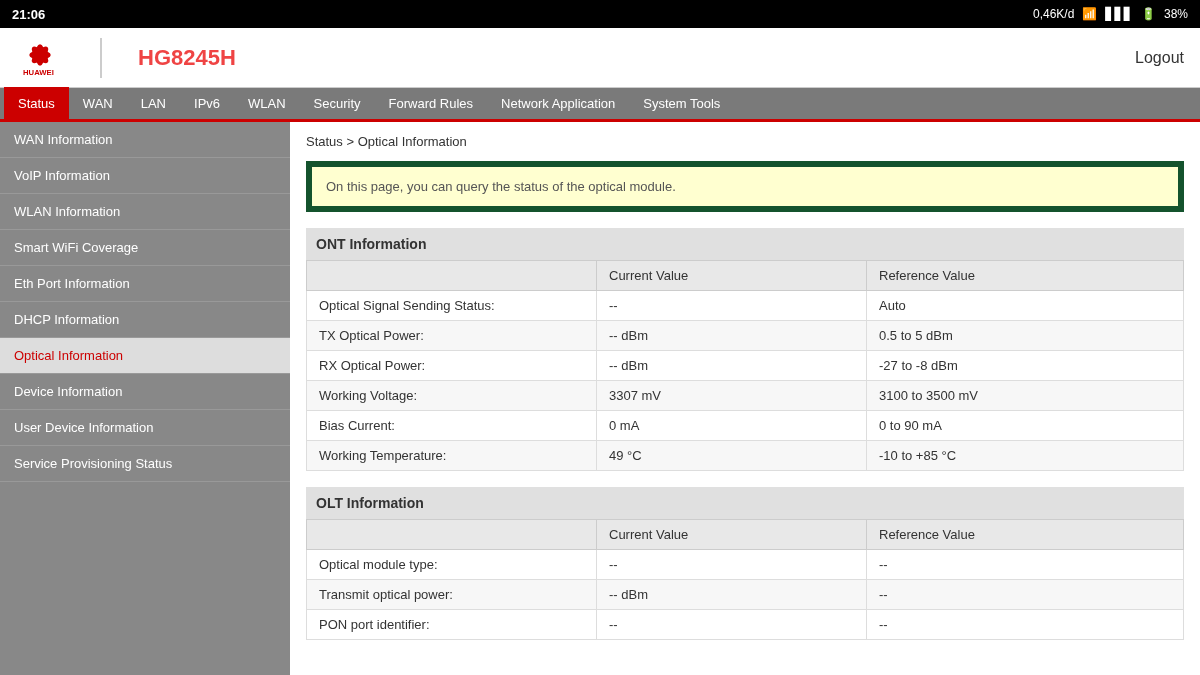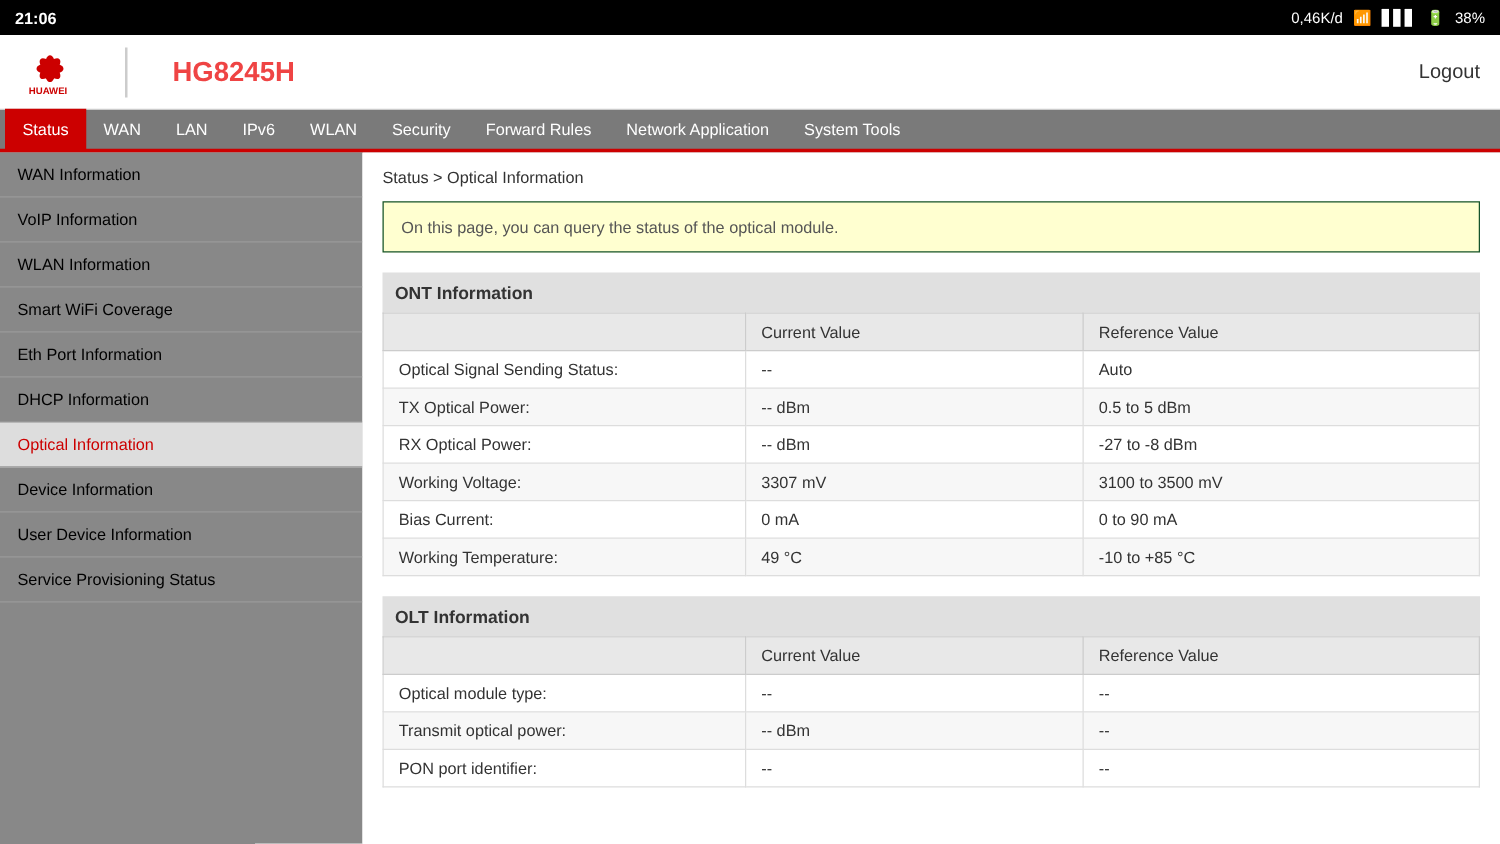--- a/index.html
+++ b/index.html
@@ -79,21 +79,21 @@
     }
 
     
     .sidebar {
       width: 290px;
       background: #888;
       flex-shrink: 0;
     }
     .sidebar-item {
       padding: 10px 14px;
-      color: #000000;
+      color: #ffffff;
       font-size: 13px;
       cursor: pointer;
       border-bottom: 1px solid #999;
     }
     .sidebar-item.active {
       color: #c00;
       background: #ddd;
     }
 
     
@@ -103,21 +103,21 @@
       overflow-y: auto;
       background: #fff;
     }
     .breadcrumb {
       font-size: 13px;
       color: #333;
       margin-bottom: 12px;
     }
     .info-box {
       background: #ffffd0;
-      border: 1px solid #14532d;
+      border: 6px solid #14532d;
       padding: 12px 14px;
       margin-bottom: 16px;
       color: #555;
       font-size: 13px;
     }
 
     
     .section-title {
       background: #e0e0e0;
       padding: 8px 10px;

